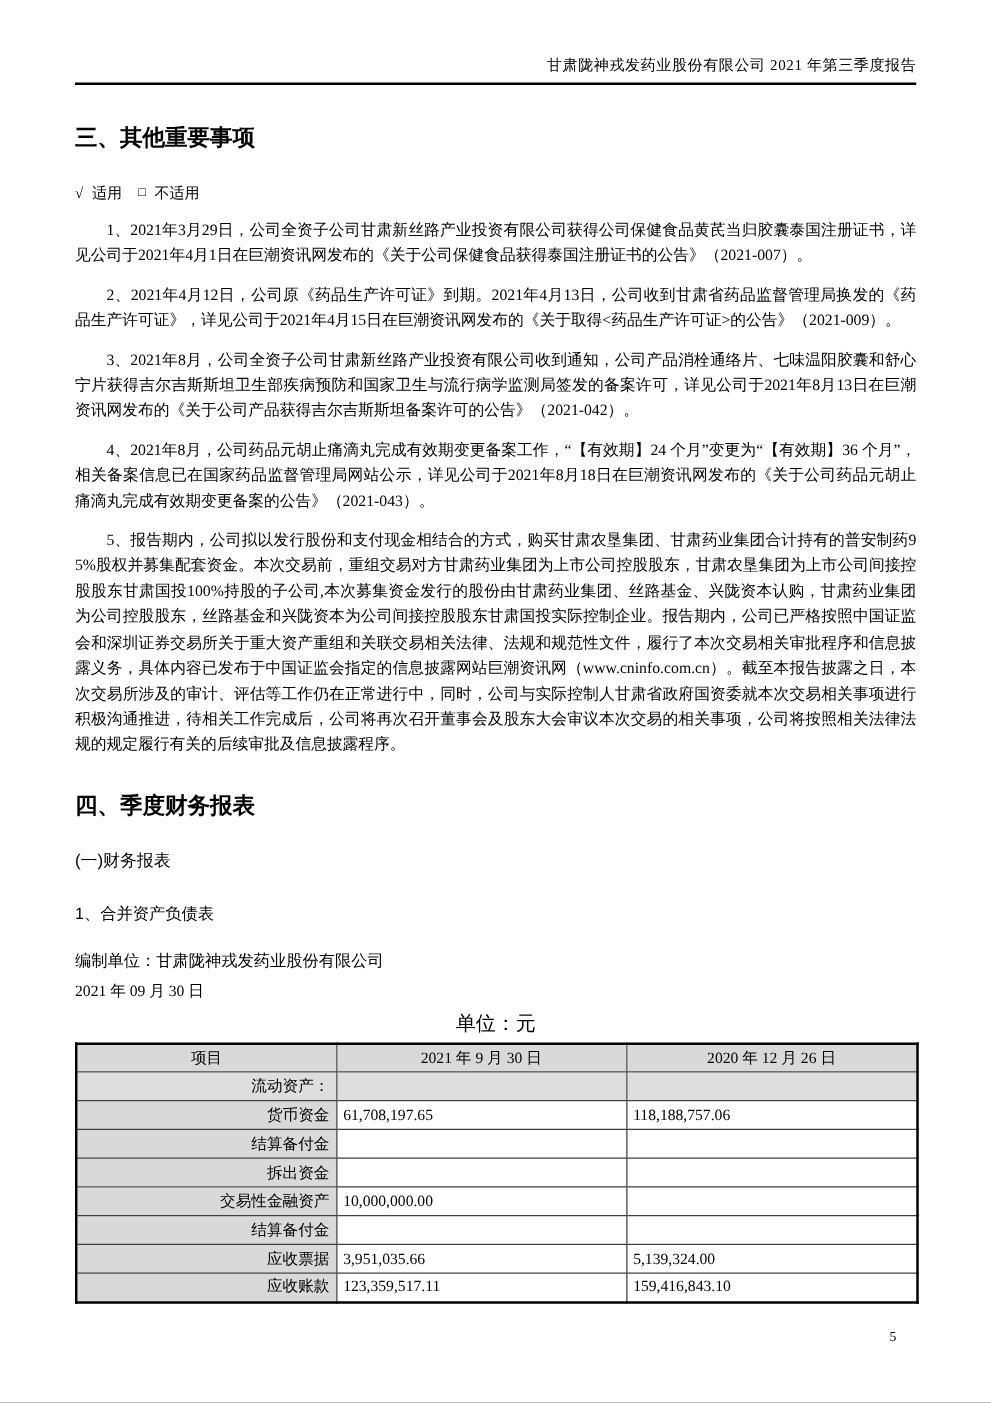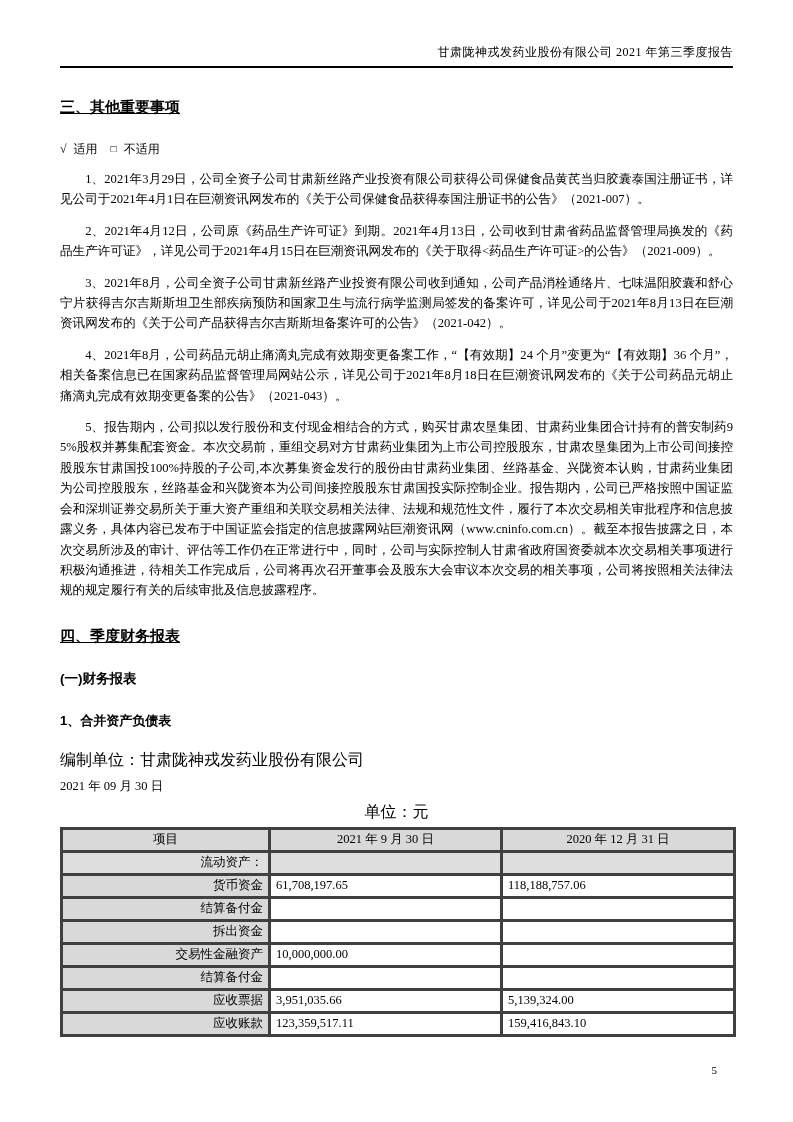--- a/index.html
+++ b/index.html
@@ -10,46 +10,46 @@
     font-family:"Liberation Serif","DejaVu Serif",serif;
   }
   .content { padding:0 60px; }
   .doc-header {
     padding-top:44px; padding-bottom:5px; text-align:right;
     font-size:12px; letter-spacing:0.5px;
     border-bottom:2px solid #000;
   }
   .sec-heading {
     font-family:"Liberation Sans","DejaVu Sans",sans-serif;
-    font-weight:bold; font-size:15px; margin-top:30px;text-decoration:underline;
+    font-weight:bold; font-size:18px; margin-top:30px;
   }
   .check-line { margin-top:24px; font-size:12px; }
   .check-line .mark { display:inline-block; margin-right:4px; }
   .check-line .box { display:inline-block; margin:0 4px 0 10px; font-size:10px; position:relative; top:-1px; }
   .para {
     margin-top:11px; font-size:12.6px; line-height:20.4px;
     text-indent:2em; text-align:justify; word-break:break-all;
   }
   .sub-heading1 {
     font-family:"Liberation Sans","DejaVu Sans",sans-serif;
-    font-weight:bold; font-size:13.5px; margin-top:24px;
+    font-weight:normal; font-size:13.5px; margin-top:24px;
   }
   .sub-heading2 {
     font-family:"Liberation Sans","DejaVu Sans",sans-serif;
-    font-weight:bold; font-size:13px; margin-top:24px;
+    font-weight:normal; font-size:13px; margin-top:24px;
   }
-  .prepared-line { margin-top:20px; font-size:16px; }
+  .prepared-line { margin-top:20px; font-size:13px; }
   .date-line { margin-top:7px; font-size:12.5px; text-align:left; }
   .unit-line { margin-top:7px; margin-bottom:4px; font-size:16px; text-align:center; }
   table.fin {
     width:100%; border-collapse:collapse; border:2px solid #000;
     font-size:12.5px; table-layout:fixed;
   }
   table.fin td, table.fin th {
-    border:3px solid #404040; height:23px; padding:1px 5px;
+    border:1px solid #404040; height:23px; padding:1px 5px;
     font-weight:normal; overflow:hidden; white-space:nowrap;
   }
   table.fin th { background:#d9d9d9; text-align:center; }
   td.lbl { background:#d9d9d9; text-align:right; padding-left:6px; }
   td.lbl.ind { padding-left:22px; }
   td.val { background:#fff; }
   tr.section-row td { background:#dedede; }
   .page-num { position:absolute; right:76px; bottom:46px; font-size:11px; }
 </style>
 </head>
@@ -88,21 +88,21 @@
     <table class="fin">
       <colgroup>
           <col style="width:208px">
           <col style="width:232px">
           <col style="width:233px">
         </colgroup>
       <thead>
         <tr>
           <th>项目</th>
           <th>2021 年 9 月 30 日</th>
-          <th>2020 年 12 月 31 日</th>
+          <th>2020 年 12 月 26 日</th>
         </tr>
       </thead>
       <tbody>
         <tr class="section-row">
           <td class="lbl">流动资产：</td>
           <td class="val"></td>
           <td class="val"></td>
         </tr>
         <tr>
           <td class="lbl ind">货币资金</td>

